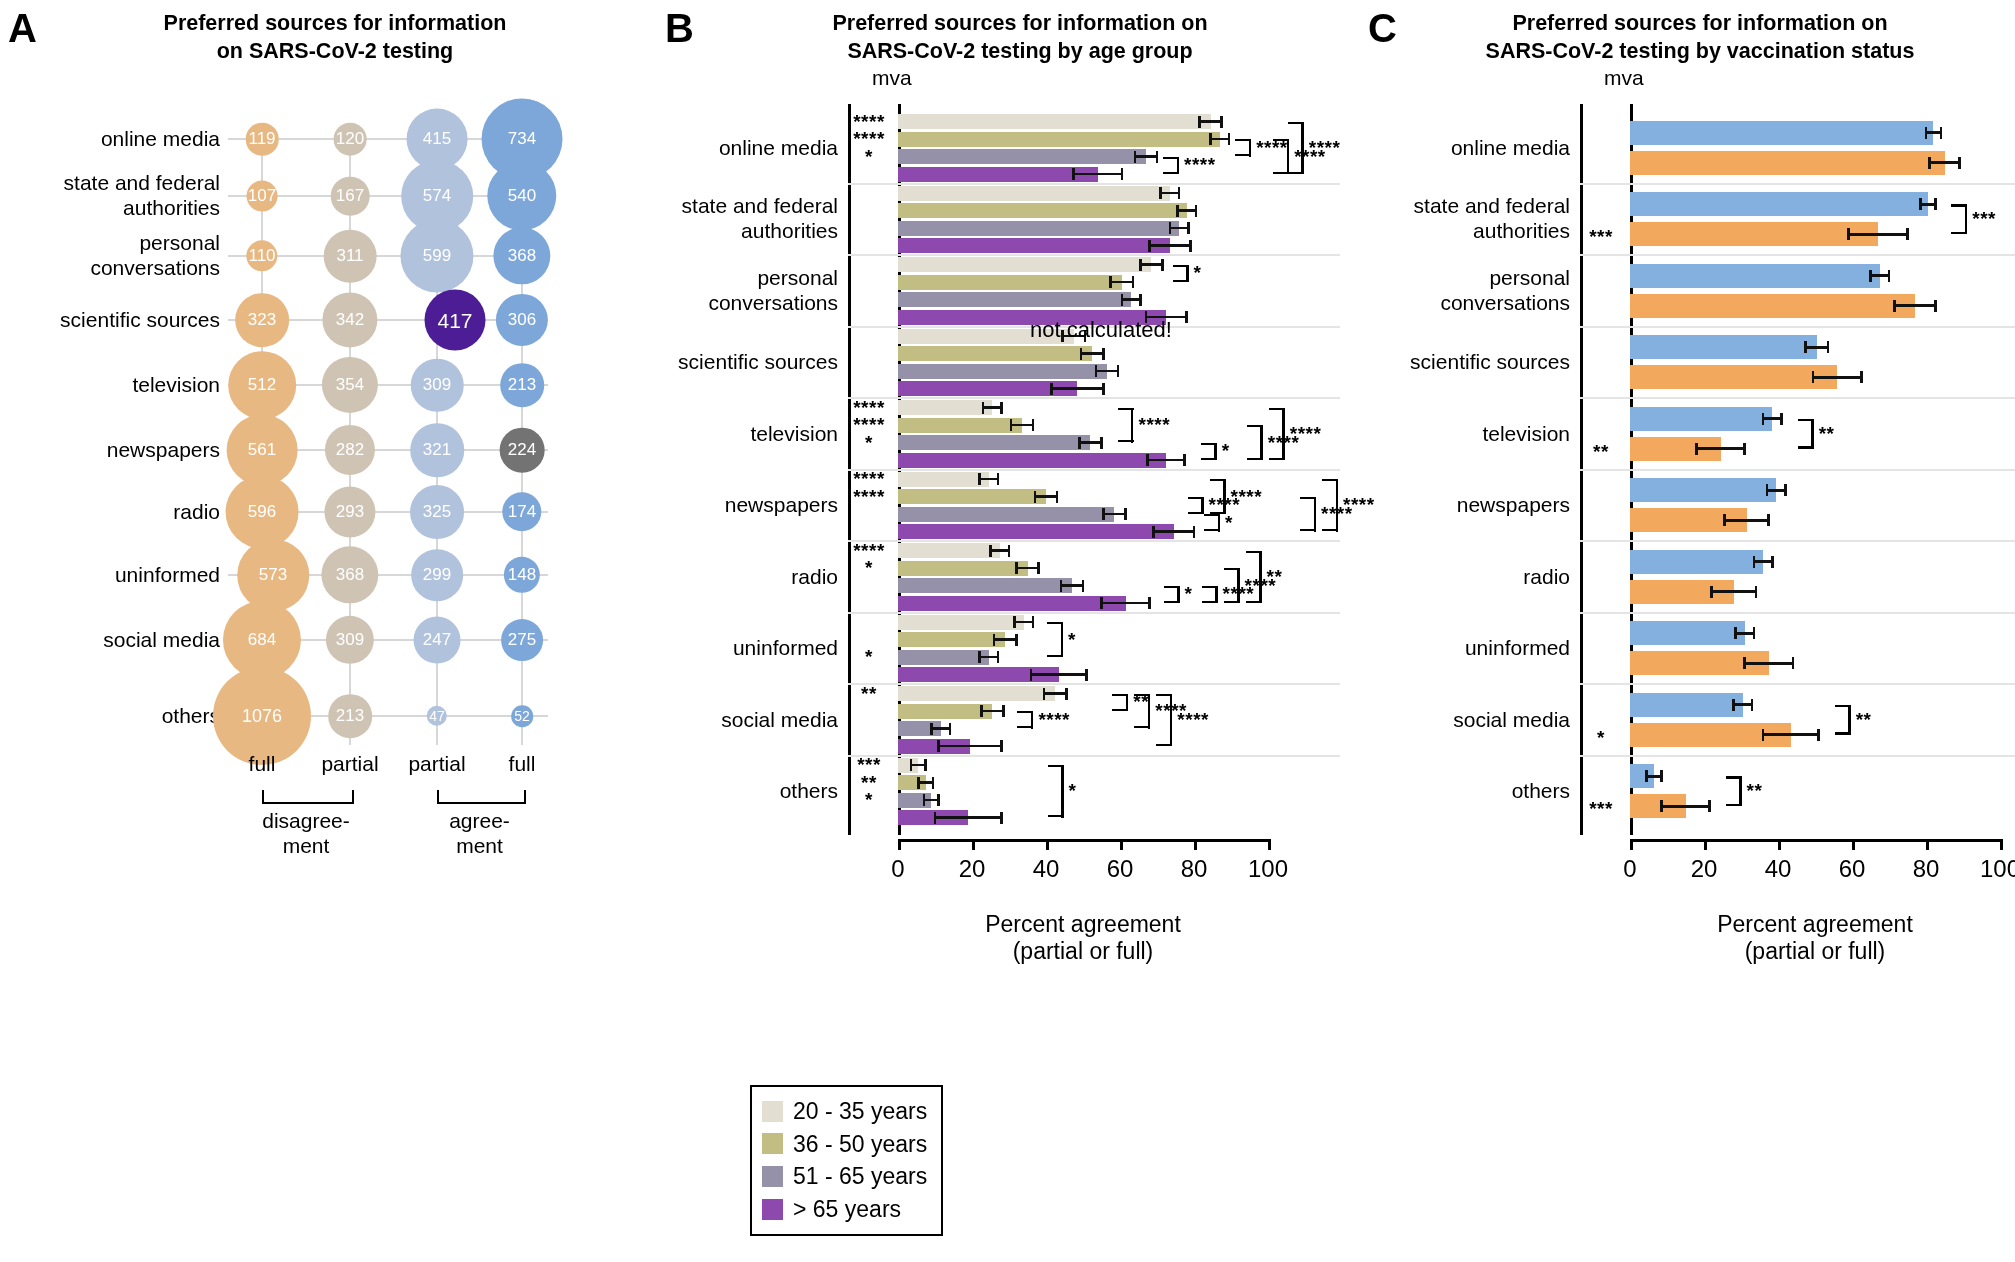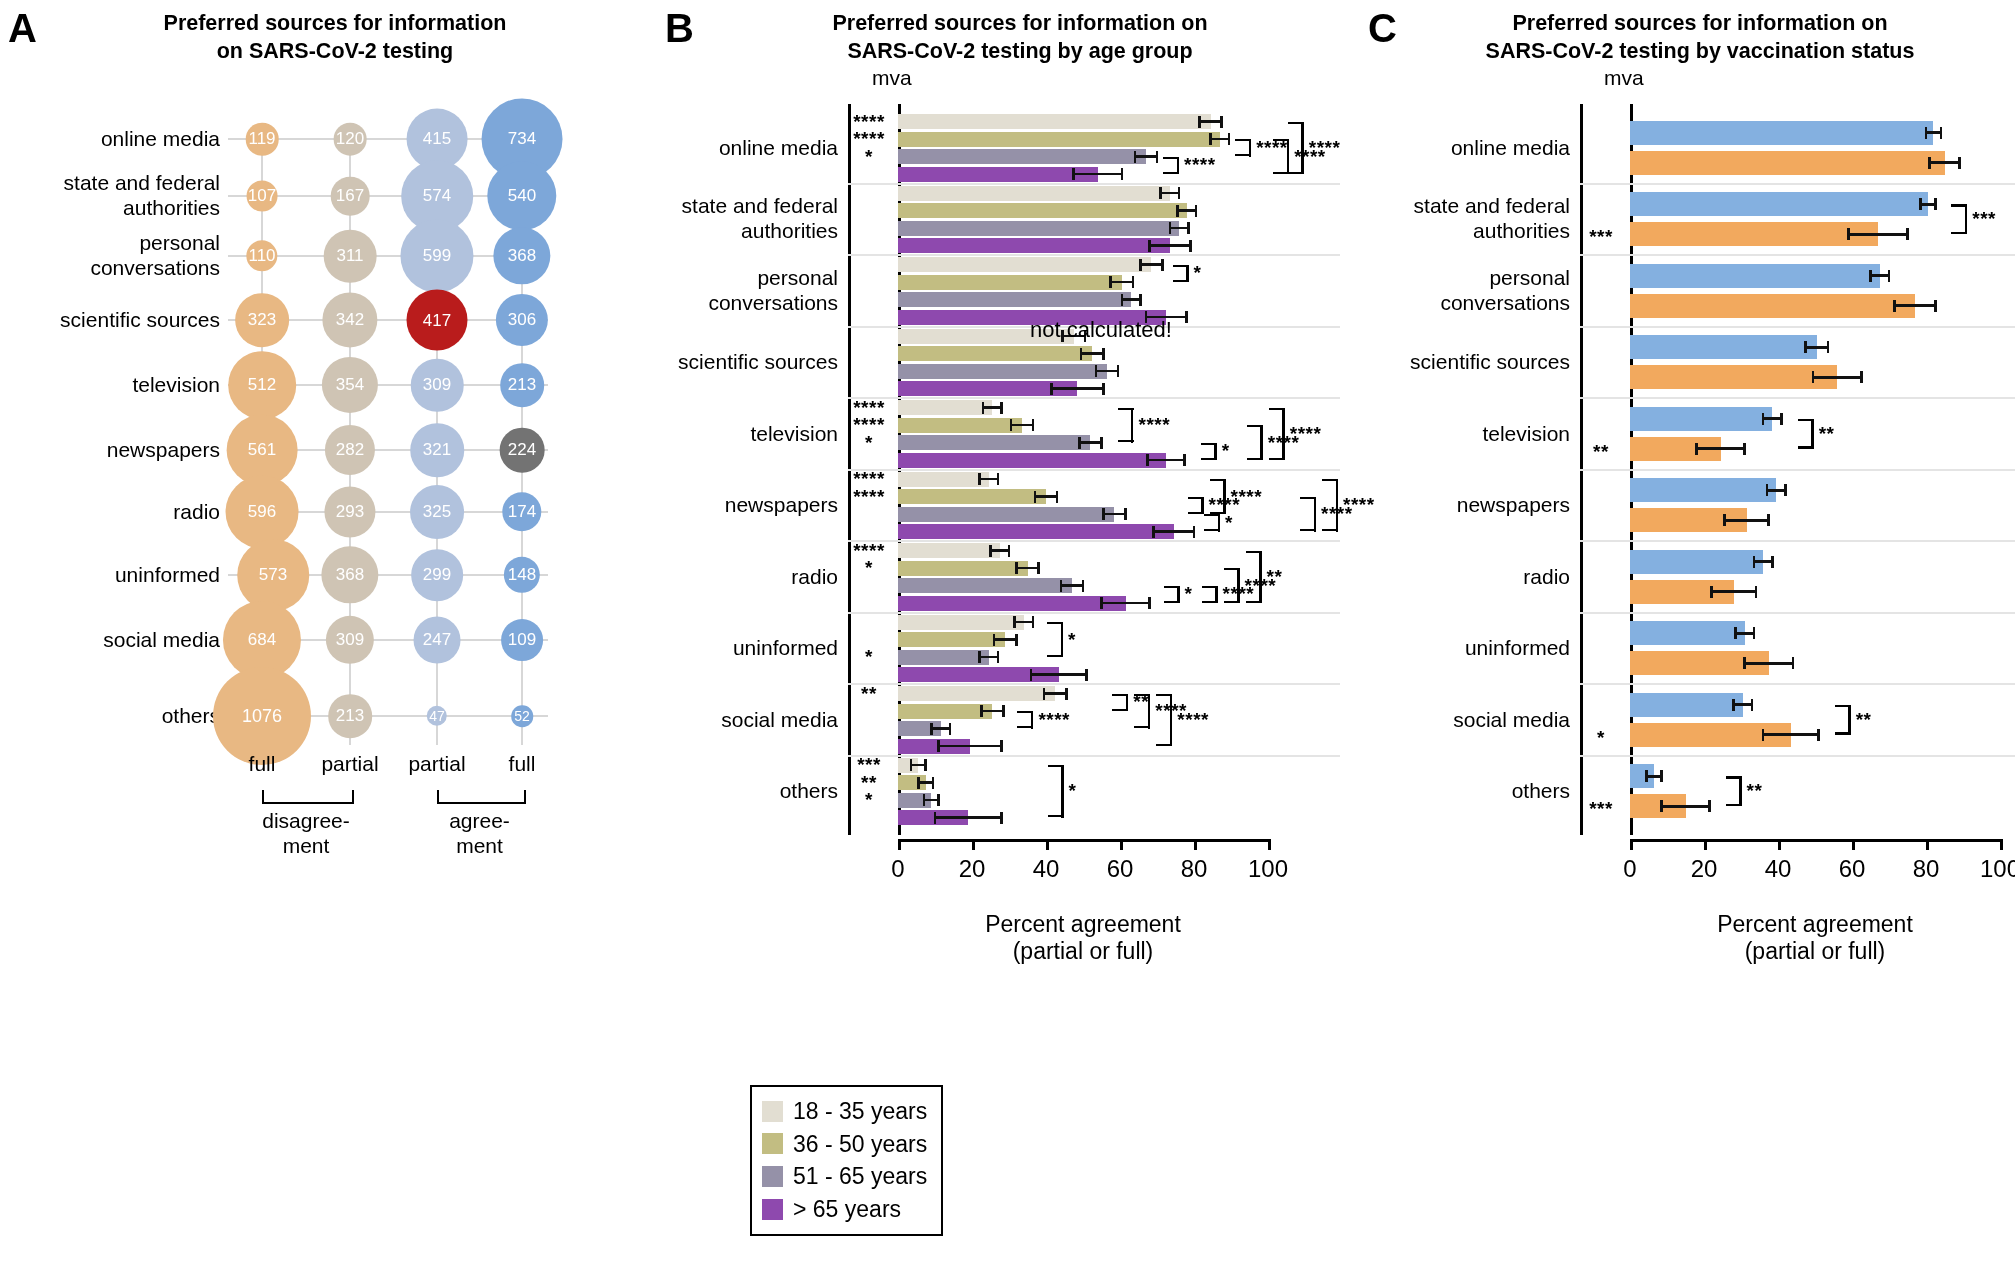--- a/index.html
+++ b/index.html
@@ -79,42 +79,42 @@
       <div class="bubble" style="left:262px;top:196px;width:30.90379603973317px;height:30.90379603973317px;background:#e8b883;font-size:17px;">107</div>
       <div class="bubble" style="left:350px;top:196px;width:38.60807743364951px;height:38.60807743364951px;background:#cfc4b4;font-size:17px;">167</div>
       <div class="bubble" style="left:437px;top:196px;width:71.57739461641746px;height:71.57739461641746px;background:#b1c2dd;font-size:17px;">574</div>
       <div class="bubble" style="left:522px;top:196px;width:69.42514890956477px;height:69.42514890956477px;background:#7da7d9;font-size:17px;">540</div>
       <div class="bubble" style="left:262px;top:256px;width:31.334031999381917px;height:31.334031999381917px;background:#e8b883;font-size:17px;">110</div>
       <div class="bubble" style="left:350px;top:256px;width:52.68659529159267px;height:52.68659529159267px;background:#cfc4b4;font-size:17px;">311</div>
       <div class="bubble" style="left:437px;top:256px;width:73.11952327535286px;height:73.11952327535286px;background:#b1c2dd;font-size:17px;">599</div>
       <div class="bubble" style="left:522px;top:256px;width:57.31177370492438px;height:57.31177370492438px;background:#7da7d9;font-size:17px;">368</div>
       <div class="bubble" style="left:262px;top:320px;width:53.69343656455157px;height:53.69343656455157px;background:#e8b883;font-size:17px;">323</div>
       <div class="bubble" style="left:350px;top:320px;width:55.25009041355787px;height:55.25009041355787px;background:#cfc4b4;font-size:17px;">342</div>
-      <div class="bubble" style="left:437px;top:320px;width:61.00816570368168px;height:61.00816570368168px;background:#b91c1c;font-size:17px;">417</div>
+      <div class="bubble" style="left:455px;top:320px;width:61.00816570368168px;height:61.00816570368168px;background:#4c1d95;font-size:21px;">417</div>
       <div class="bubble" style="left:522px;top:320px;width:52.261353509376036px;height:52.261353509376036px;background:#7da7d9;font-size:17px;">306</div>
       <div class="bubble" style="left:262px;top:385px;width:67.60128020608677px;height:67.60128020608677px;background:#e8b883;font-size:17px;">512</div>
       <div class="bubble" style="left:350px;top:385px;width:56.21103359126009px;height:56.21103359126009px;background:#cfc4b4;font-size:17px;">354</div>
       <div class="bubble" style="left:437px;top:385px;width:52.516911774254524px;height:52.516911774254524px;background:#b1c2dd;font-size:17px;">309</div>
       <div class="bubble" style="left:522px;top:385px;width:43.602334441784585px;height:43.602334441784585px;background:#7da7d9;font-size:17px;">213</div>
       <div class="bubble" style="left:262px;top:450px;width:70.76220716473786px;height:70.76220716473786px;background:#e8b883;font-size:17px;">561</div>
       <div class="bubble" style="left:350px;top:450px;width:50.170045418048716px;height:50.170045418048716px;background:#cfc4b4;font-size:17px;">282</div>
       <div class="bubble" style="left:437px;top:450px;width:53.52694488756371px;height:53.52694488756371px;background:#b1c2dd;font-size:17px;">321</div>
       <div class="bubble" style="left:522px;top:450px;width:44.71404393372471px;height:44.71404393372471px;background:#737373;font-size:17px;">224</div>
       <div class="bubble" style="left:262px;top:512px;width:72.9361894558662px;height:72.9361894558662px;background:#e8b883;font-size:17px;">596</div>
       <div class="bubble" style="left:350px;top:512px;width:51.13917884932158px;height:51.13917884932158px;background:#cfc4b4;font-size:17px;">293</div>
       <div class="bubble" style="left:437px;top:512px;width:53.85941358042033px;height:53.85941358042033px;background:#b1c2dd;font-size:17px;">325</div>
       <div class="bubble" style="left:522px;top:512px;width:39.40892280976508px;height:39.40892280976508px;background:#7da7d9;font-size:17px;">174</div>
       <div class="bubble" style="left:273px;top:575px;width:71.51501779008888px;height:71.51501779008888px;background:#e8b883;font-size:17px;">573</div>
       <div class="bubble" style="left:350px;top:575px;width:57.31177370492438px;height:57.31177370492438px;background:#cfc4b4;font-size:17px;">368</div>
       <div class="bubble" style="left:437px;top:575px;width:51.6601346952234px;height:51.6601346952234px;background:#b1c2dd;font-size:17px;">299</div>
       <div class="bubble" style="left:522px;top:575px;width:36.34551255007805px;height:36.34551255007805px;background:#7da7d9;font-size:17px;">148</div>
       <div class="bubble" style="left:262px;top:640px;width:78.13542718519328px;height:78.13542718519328px;background:#e8b883;font-size:17px;">684</div>
       <div class="bubble" style="left:350px;top:640px;width:48.26587609832679px;height:48.26587609832679px;background:#cfc4b4;font-size:17px;">309</div>
       <div class="bubble" style="left:437px;top:640px;width:46.953548191082874px;height:46.953548191082874px;background:#b1c2dd;font-size:17px;">247</div>
-      <div class="bubble" style="left:522px;top:640px;width:41.8261581942889px;height:41.8261581942889px;background:#7da7d9;font-size:17px;">109</div>
+      <div class="bubble" style="left:522px;top:640px;width:41.8261581942889px;height:41.8261581942889px;background:#7da7d9;font-size:17px;">275</div>
       <div class="bubble" style="left:262px;top:716px;width:98px;height:98px;background:#e8b883;font-size:18px;">1076</div>
       <div class="bubble" style="left:350px;top:716px;width:43.602334441784585px;height:43.602334441784585px;background:#cfc4b4;font-size:17px;">213</div>
       <div class="bubble" style="left:437px;top:716px;width:20.481835274412752px;height:20.481835274412752px;background:#b1c2dd;font-size:14px;">47</div>
       <div class="bubble" style="left:522px;top:716px;width:21.543765432168133px;height:21.543765432168133px;background:#7da7d9;font-size:14px;">52</div>
       <div class="axis-cat" style="left:262px;top:752px;">full</div>
       <div class="axis-cat" style="left:350px;top:752px;">partial</div>
       <div class="axis-cat" style="left:437px;top:752px;">partial</div>
       <div class="axis-cat" style="left:522px;top:752px;">full</div>
       <div class="bracket" style="left:262px;top:790px;width:88px;"></div>
       <div class="bracket" style="left:437px;top:790px;width:85px;"></div>
@@ -483,21 +483,21 @@
         <div class="vert" style="left:13.6px;top:0;height:52.5px;"></div>
         <div class="horiz" style="left:0;top:0;width:16px;"></div>
         <div class="horiz" style="left:0;top:50.1px;width:16px;"></div>
       </div>
       <div class="sigstar" style="left:428.6px;top:791.25px;">*</div>
     </div>
   <div class="note" style="left:390px;top:317px;">not calculated!</div>
   <div class="legend" id="panelB-legend" style="left:110px;top:1085px;">
       <div class="legend-item">
         <span class="legend-swatch" style="background:#e2ded2;"></span>
-        <span>18 - 35 years</span>
+        <span>20 - 35 years</span>
       </div>
       <div class="legend-item">
         <span class="legend-swatch" style="background:#c2bd82;"></span>
         <span>36 - 50 years</span>
       </div>
       <div class="legend-item">
         <span class="legend-swatch" style="background:#9591a8;"></span>
         <span>51 - 65 years</span>
       </div>
       <div class="legend-item">

